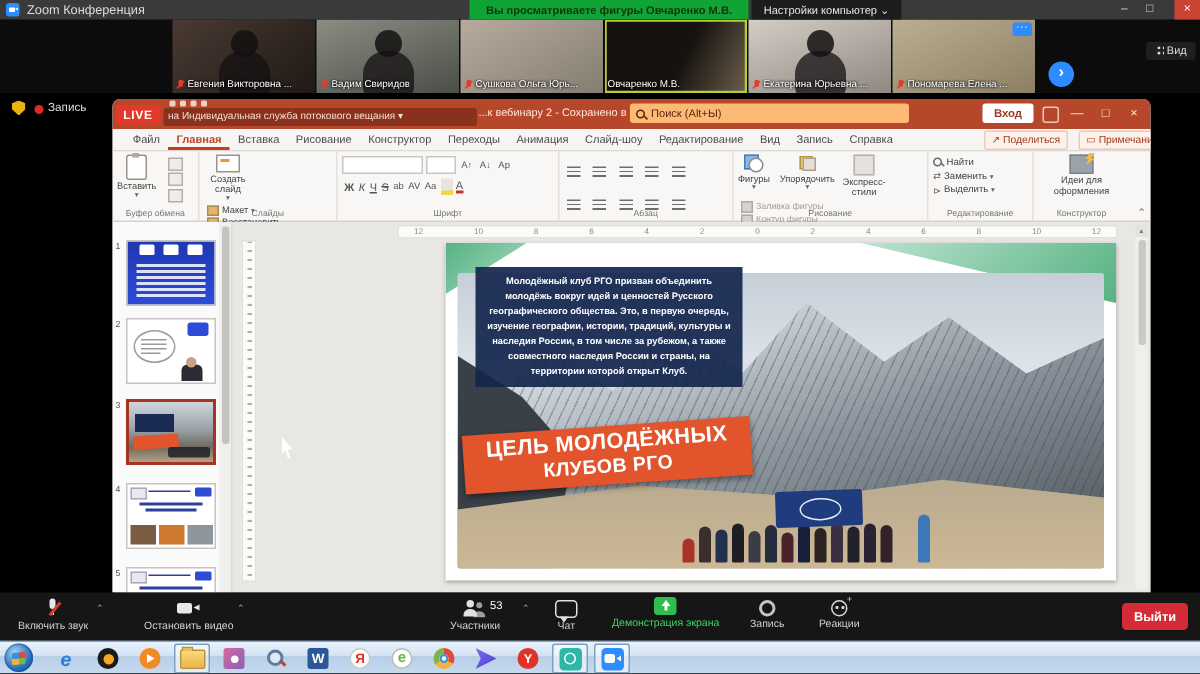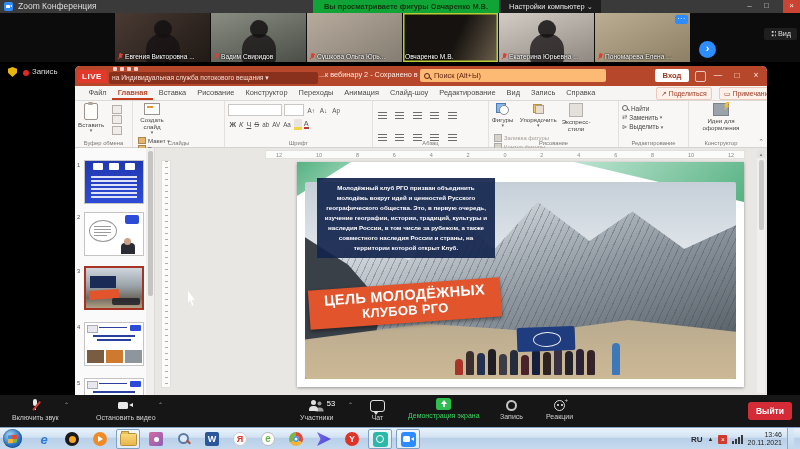--- a/index.html
+++ b/index.html
@@ -636,32 +636,16 @@
       </div>
     <div class="tk" style="left:340px;">
         <span class="ybr">Y</span>
       </div>
     <div class="tk active" style="left:368px;">
         <span class="mailru"></span>
       </div>
     <div class="tk active" style="left:396px;">
         <span class="zoomic"></span>
       </div>
-    <div id="tray">
-      <span id="lang">RU</span>
-      <span id="trayup">▲</span>
-      <span id="flagerr">×</span>
-      <span class="bars">
-        <i style="left:0;height:3px;"></i>
-          <i style="left:2.7px;height:5px;"></i>
-          <i style="left:5.4px;height:7px;"></i>
-          <i style="left:8.1px;height:9px;"></i>
-      </span>
-      <span id="clock">
-        <div>13:46</div>
-        <div>20.11.2021</div>
-      </span>
-      <span id="showdesk"></span>
-    </div>
   </div>
 
   <div class="abs" id="cursor"></div>
 </div>
 
 </body></html>

